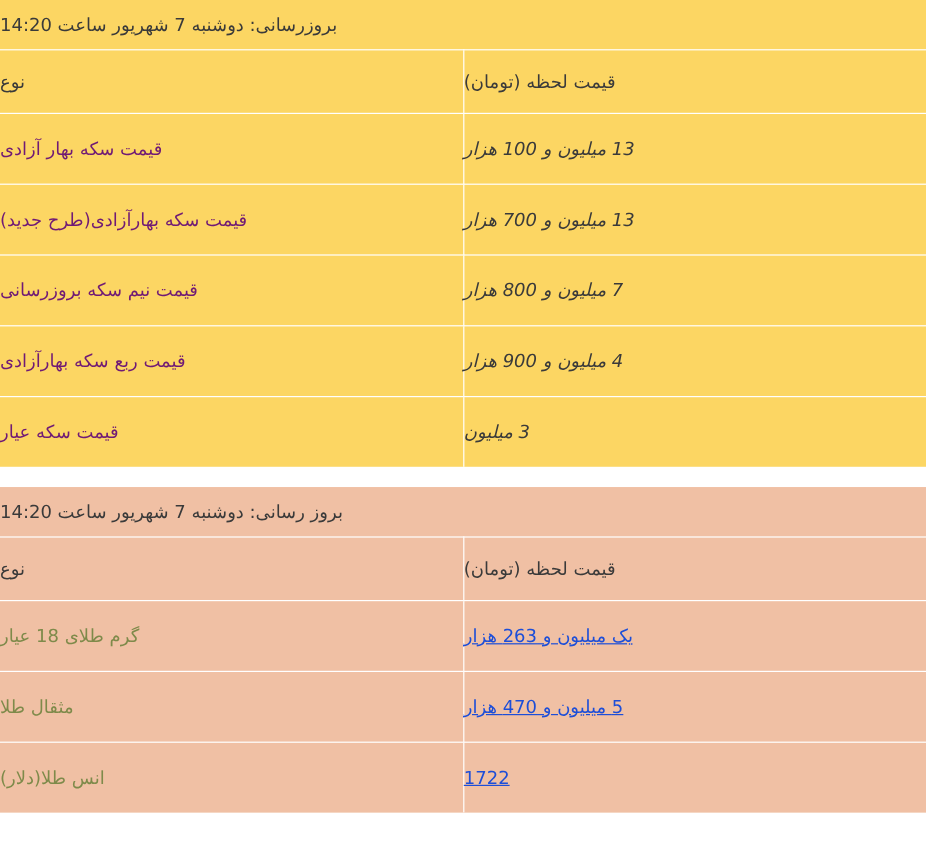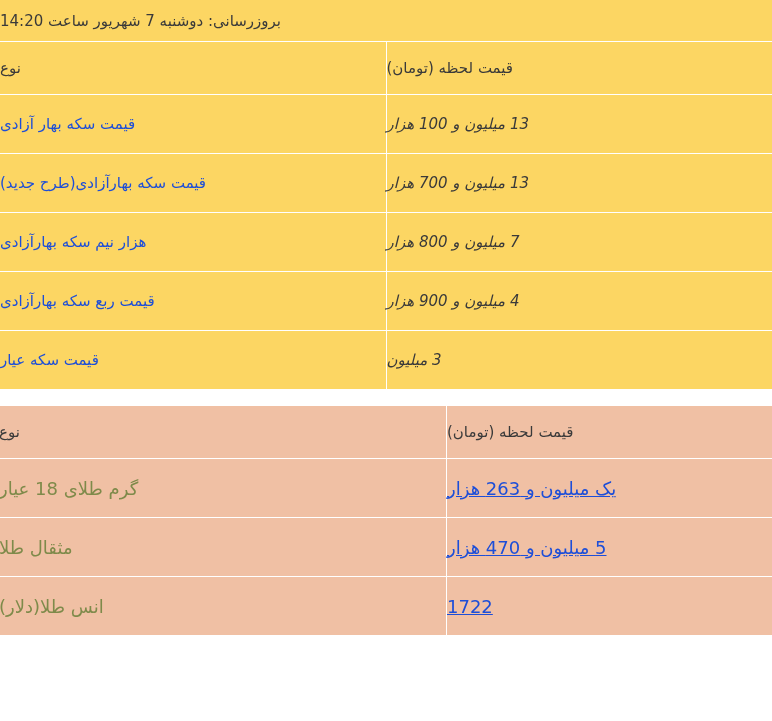--- a/index.html
+++ b/index.html
@@ -49,21 +49,21 @@
   .tbl-coin .col-head {
     height: 52px;
     font-size: 15px;
     color: #3a3a3a;
   }
   .tbl-coin .data-row td {
     height: 58px;
     font-size: 15px;
   }
   .tbl-coin .type-cell {
-    color: #1d4ed8;
+    color: #701a75;
   }
   .tbl-coin .price-cell {
     color: #3a3a3a;
     font-style: italic;
   }
   
   .tbl-coin tr:first-child td {
     border-top: none;
   }
   .tbl-coin tr td:first-child {
@@ -96,21 +96,21 @@
     font-size: 15px;
     color: #3a3a3a;
   }
   .tbl-gold .col-head {
     height: 52px;
     font-size: 15px;
     color: #3a3a3a;
   }
   .tbl-gold .data-row td {
     height: 58px;
-    font-size: 18px;
+    font-size: 15px;
   }
   .tbl-gold .type-cell {
     color: #7e8a4a;
   }
   .tbl-gold .price-cell {
     color: #1d4ed8;
     text-decoration: underline;
   }
   .tbl-gold tr:first-child td {
     border-top: none;
@@ -149,38 +149,41 @@
       <tr class="data-row">
         <td class="price-cell col-price">13  میلیون و 100 هزار</td>
         <td class="type-cell col-type">قیمت سکه بهار آزادی</td>
       </tr>
       <tr class="data-row">
         <td class="price-cell col-price">13  میلیون و 700 هزار</td>
         <td class="type-cell col-type">قیمت سکه بهارآزادی(طرح جدید)</td>
       </tr>
       <tr class="data-row">
         <td class="price-cell col-price">7 میلیون و 800 هزار</td>
-        <td class="type-cell col-type">هزار نیم سکه بهارآزادی</td>
+        <td class="type-cell col-type">قیمت نیم سکه بروزرسانی</td>
       </tr>
       <tr class="data-row">
         <td class="price-cell col-price">4  میلیون و 900 هزار</td>
         <td class="type-cell col-type">قیمت ربع سکه بهارآزادی</td>
       </tr>
       <tr class="data-row">
         <td class="price-cell col-price">3 میلیون</td>
         <td class="type-cell col-type">قیمت سکه عیار</td>
       </tr>
     </tbody>
   </table>
 
   <div class="gap"></div>
 
   <table class="price-table tbl-gold">
     <tbody>
       <tr>
+        <td class="hdr-update" colspan="2">بروز رسانی: دوشنبه 7  شهریور ساعت 14:20</td>
+      </tr>
+      <tr>
         <td class="col-head col-price">قیمت لحظه (تومان)</td>
         <td class="col-head col-type">نوع</td>
       </tr>
       <tr class="data-row">
         <td class="price-cell col-price">یک میلیون و 263  هزار</td>
         <td class="type-cell col-type">گرم طلای 18 عیار</td>
       </tr>
       <tr class="data-row">
         <td class="price-cell col-price">5 میلیون و 470 هزار</td>
         <td class="type-cell col-type">مثقال طلا</td>

